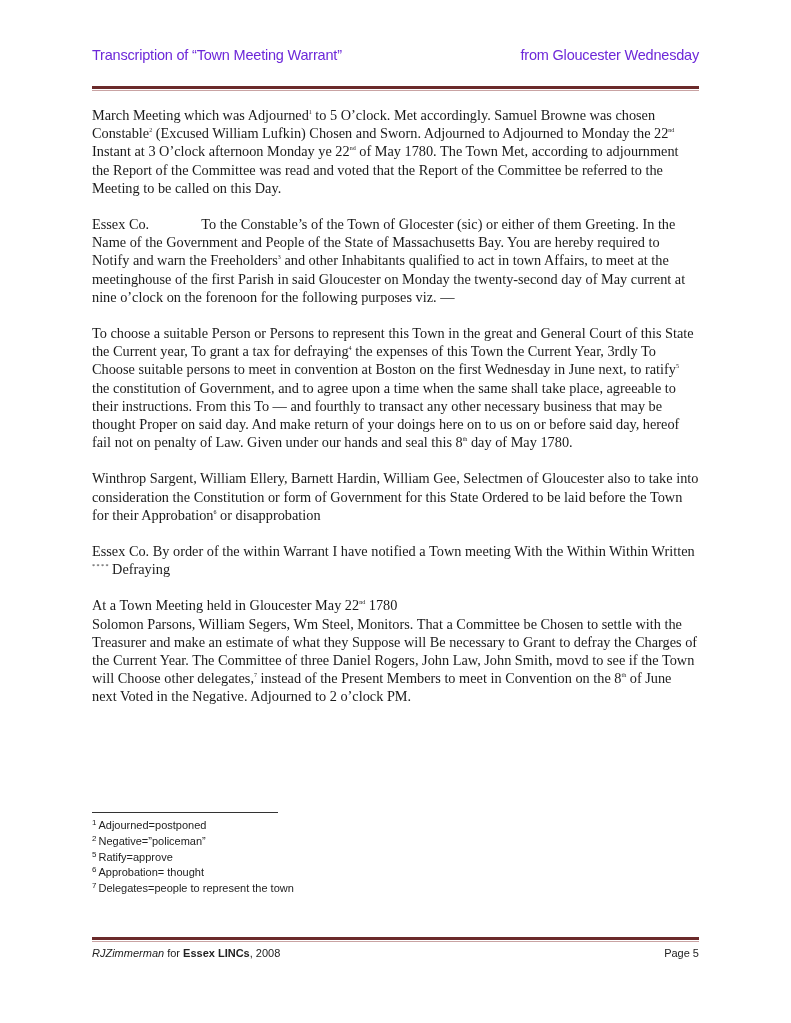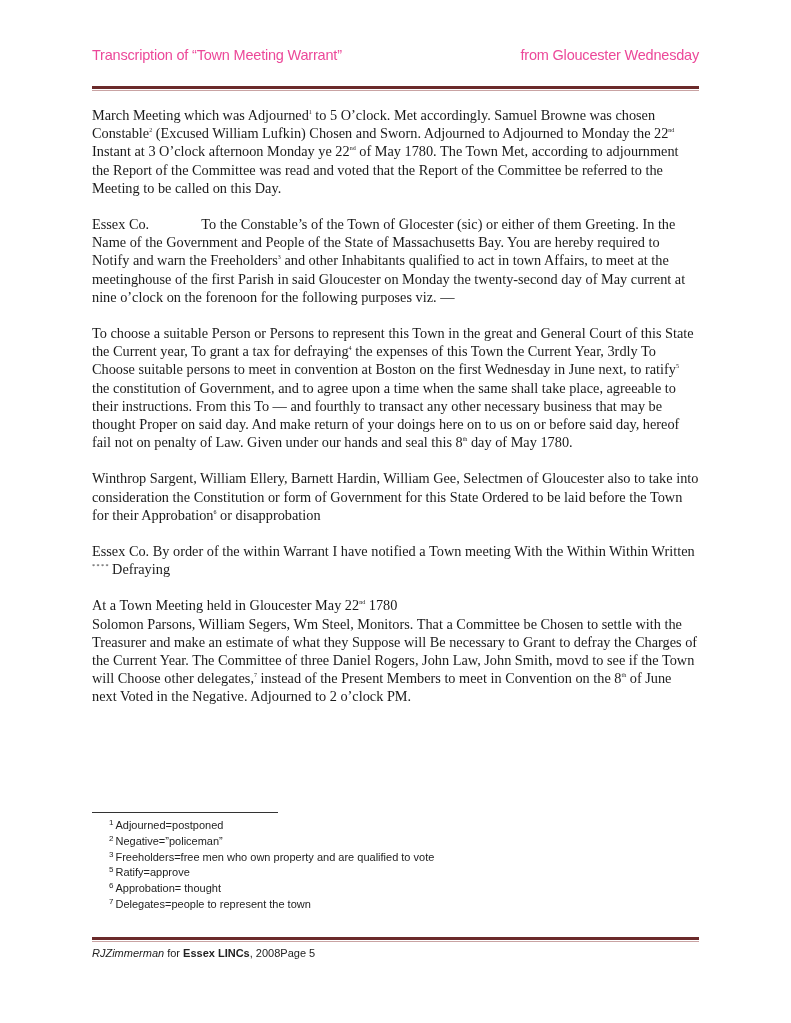--- a/index.html
+++ b/index.html
@@ -1,33 +1,33 @@
 <!DOCTYPE html>
 <html><head>
   <meta charset="utf-8">
   <style>
     html, body { margin: 0; padding: 0; background: #ffffff; }
     body { width: 791px; height: 1023px; position: relative; overflow: hidden; color: #1a1a1a; }
     .page { position: absolute; left: 0; top: 0; width: 791px; height: 1023px; }
     .header { position: absolute; left: 92px; top: 45px; width: 607px;
-      font-family: "Liberation Sans Narrow", "Liberation Sans", sans-serif; font-size: 14.5px; line-height: 20px; color: #ec4899; letter-spacing: -0.2px; }
+      font-family: "Liberation Sans Narrow", "Liberation Sans", sans-serif; font-size: 14.5px; line-height: 20px; color: #6d28d9; letter-spacing: -0.2px; }
     .header .row { display: flex; justify-content: space-between; }
     .rule { position: absolute; left: 92px; width: 607px; }
     .rule .thick { height: 3px; background: #6b2a2a; }
     .rule .thin { height: 1px; margin-top: 1px; background: #c9a3a3; }
     .body { position: absolute; left: 92px; top: 106px; width: 607px;
       font-family: "Liberation Serif", "DejaVu Serif", serif; font-size: 14.3px; line-height: 18.2px; color: #1a1a1a; }
     .body p { margin: 0 0 18px 0; }
     .body sup { font-size: 6px; vertical-align: 6px; line-height: 0; }
     .body .tab { display: inline-block; width: 52px; }
     .fn-sep { position: absolute; left: 92px; top: 812px; width: 186px; height: 1px; background: #333; }
     .footnotes { position: absolute; left: 92px; top: 818px; width: 607px;
-      font-family: "Liberation Sans", "DejaVu Sans", sans-serif; font-size: 11px; line-height: 15.8px; color: #222; margin-left: 17px; }
+      font-family: "Liberation Sans", "DejaVu Sans", sans-serif; font-size: 11px; line-height: 15.8px; color: #222; }
     .footnotes sup { font-size: 8px; vertical-align: 4px; line-height: 0; margin-right: 2px; }
-    .footer { position: absolute; left: 92px; top: 946px; width: 607px; display: flex; 
+    .footer { position: absolute; left: 92px; top: 946px; width: 607px; display: flex; justify-content: space-between;
       font-family: "Liberation Sans Narrow", "Liberation Sans", sans-serif; font-size: 11px; line-height: 14px; color: #222; }
     .footer em { font-style: italic; }
     .footer strong { font-weight: bold; }
   </style>
 </head>
 <body>
 
 <div class="page">
 
   <div class="header">
@@ -54,21 +54,20 @@
     <p><span>Essex Co. By order of the within Warrant I have notified a Town meeting With the Within Within Written </span><sup>* * * *</sup><span> Defraying</span></p>
 
     <p><span>At a Town Meeting held in Gloucester May 22</span><sup>nd</sup><span> 1780</span><br><span>Solomon Parsons, William Segers, Wm Steel, Monitors. That a Committee be Chosen to settle with the Treasurer and make an estimate of what they Suppose will Be necessary to Grant to defray the Charges of the Current Year. The Committee of three Daniel Rogers, John Law, John Smith, movd to see if the Town will Choose other delegates,</span><sup>7</sup><span> instead of the Present Members to meet in Convention on the 8</span><sup>th</sup><span> of June next Voted in the Negative. Adjourned to 2 o’clock PM.</span></p>
   </div>
 
   <div class="fn-sep"></div>
 
   <div class="footnotes">
     <div><sup>1</sup><span>Adjourned=postponed</span></div>
     <div><sup>2</sup><span>Negative=”policeman”</span></div>
-    <div><sup>3</sup><span>Freeholders=free men who own property and are qualified to vote</span></div>
     <div><sup>5</sup><span>Ratify=approve</span></div>
     <div><sup>6</sup><span>Approbation= thought</span></div>
     <div><sup>7</sup><span>Delegates=people to represent the town</span></div>
   </div>
 
   <div class="rule" style="top:937px;">
     <div class="thick"></div>
       <div class="thin"></div>
   </div>
 

